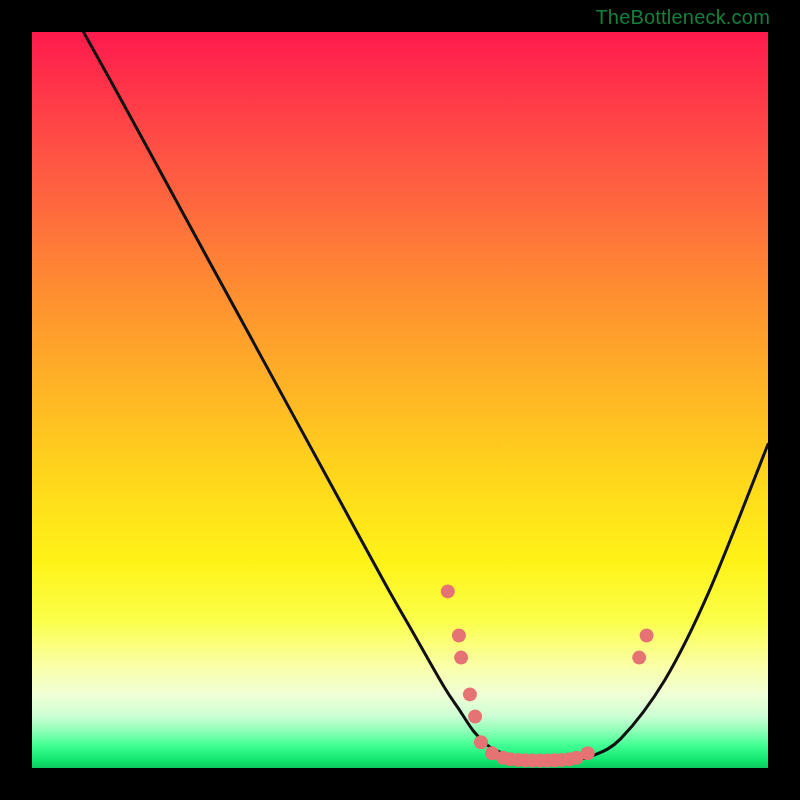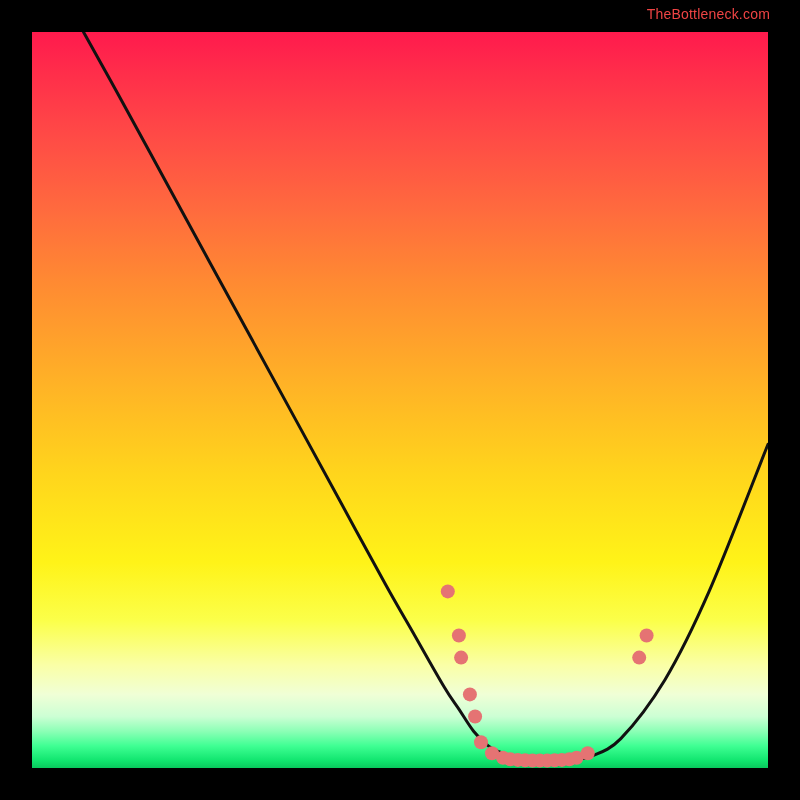--- a/index.html
+++ b/index.html
@@ -51,22 +51,22 @@
   svg.curve {
     position: absolute;
     left: 0; top: 0;
     width: 736px;
     height: 736px;
   }
   .watermark {
     position: absolute;
     right: 30px;
     top: 6px;
-    color: #ef4444;
-    font-size: 14px;
+    color: #15803d;
+    font-size: 20px;
     font-weight: 500;
     letter-spacing: 0.2px;
   }
 </style>
 </head>
 <body>
 
 <div class="stage">
 
   <div class="watermark">TheBottleneck.com</div>

